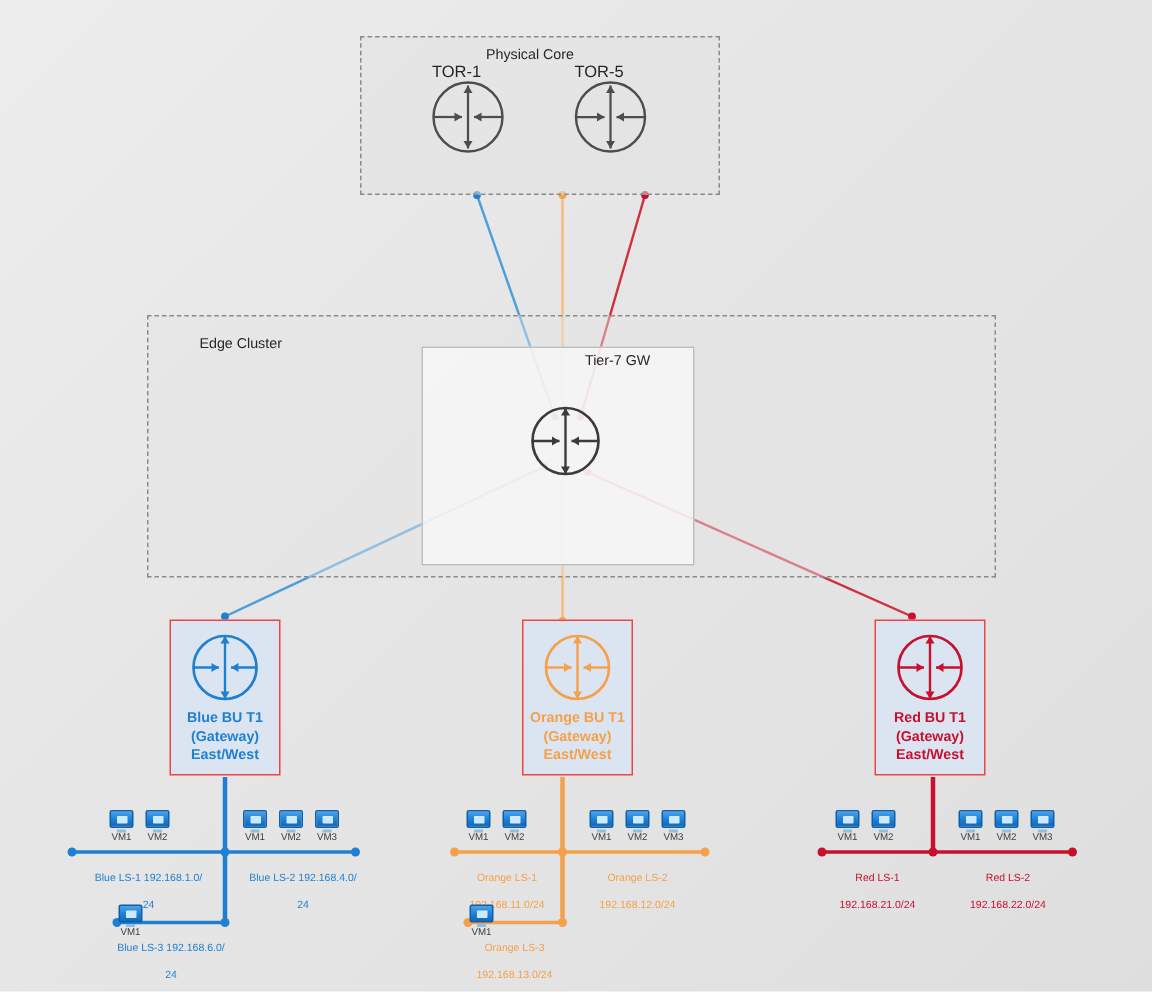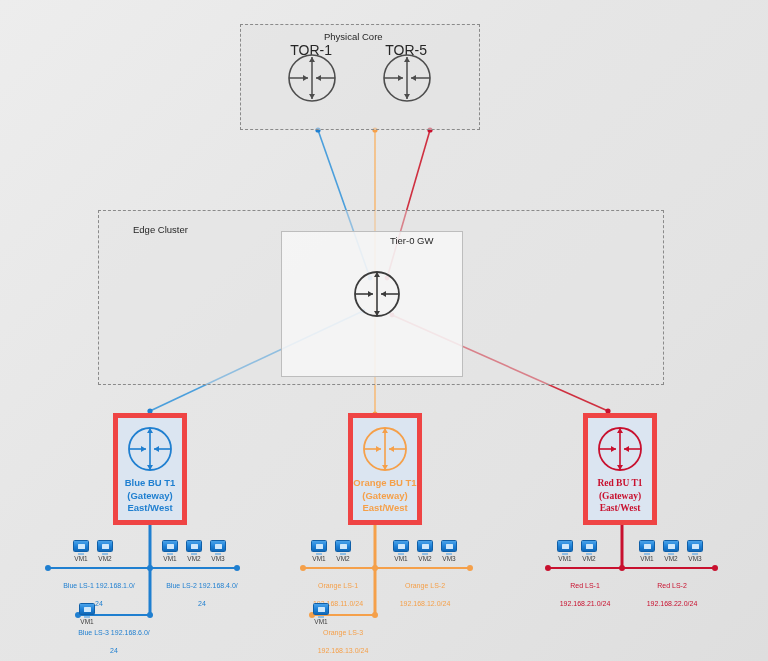--- a/index.html
+++ b/index.html
@@ -59,49 +59,49 @@
     font-size: 9.5px;
     color: #262626;
     white-space: nowrap;
   }
   #physical-core-title { left: 324px; top: 31px; }
   #edge-cluster-title  { left: 116px; top: 224px; padding-left: 17px; }
   #tier0-title         { left: 390px; top: 235px; }
 
   .node-caption {
     position: absolute;
-    font-size: 14px;
+    font-size: 11px;
     color: #262626;
     white-space: nowrap;
-    text-align: right;
+    text-align: left;
   }
   #tor1-caption { left: 288px; top: 42px; width: 44px; }
   #tor2-caption { left: 383px; top: 42px; width: 44px; }
 
   
   .router-icon {
     position: absolute;
   }
 
   
   .t1-box {
     position: absolute;
     width: 74px;
     box-sizing: border-box;
-    border: 5px solid #ef4444;
+    border: 1px solid #ef4444;
     background: #dbe5f1;
     display: flex;
     flex-direction: column;
     align-items: center;
     padding-top: 6px;
     padding-bottom: 5px;
   }
   #blue-t1-box   { left: 113px; top: 413px; }
   #orange-t1-box { left: 348px; top: 413px; }
-  #red-t1-box    { left: 583px; top: 413px; font-family: Liberation Serif, serif; }
+  #red-t1-box    { left: 583px; top: 413px; }
 
   .t1-label {
     font-size: 9.5px;
     font-weight: bold;
     line-height: 12.5px;
     text-align: center;
     margin-top: 3px;
     white-space: nowrap;
   }
   .t1-label span { display: block; }
@@ -244,21 +244,21 @@
     <path d="M28 47 l-3 -5 h6 z" fill="#4d4d4d"></path>
     <line x1="5" y1="26" x2="24" y2="26" stroke="#4d4d4d" stroke-width="1.5"></line>
     <path d="M24 26 l-5 -3 v6 z" fill="#4d4d4d"></path>
     <line x1="51" y1="26" x2="32" y2="26" stroke="#4d4d4d" stroke-width="1.5"></line>
     <path d="M32 26 l5 -3 v6 z" fill="#4d4d4d"></path>
   </svg>
 
   <div class="container-box" id="edge-cluster-box"></div>
   <div id="tier0-inner-box"></div>
   <div class="box-title" id="edge-cluster-title">Edge Cluster</div>
-  <div class="box-title" id="tier0-title">Tier-0 GW</div>
+  <div class="box-title" id="tier0-title">Tier-7 GW</div>
 
   <svg class="router-icon" style="left:351px; top:268px;" width="52" height="52" viewBox="0 0 52 52">
     <ellipse cx="26" cy="26" rx="22" ry="22" fill="none" stroke="#3b3b3b" stroke-width="1.8"></ellipse>
     <line x1="26" y1="4" x2="26" y2="48" stroke="#3b3b3b" stroke-width="1.6"></line>
     <path d="M26 4 l-3 5 h6 z" fill="#3b3b3b"></path>
     <path d="M26 48 l-3 -5 h6 z" fill="#3b3b3b"></path>
     <line x1="4" y1="26" x2="22" y2="26" stroke="#3b3b3b" stroke-width="1.6"></line>
     <path d="M22 26 l-5 -3 v6 z" fill="#3b3b3b"></path>
     <line x1="48" y1="26" x2="30" y2="26" stroke="#3b3b3b" stroke-width="1.6"></line>
     <path d="M30 26 l5 -3 v6 z" fill="#3b3b3b"></path>

